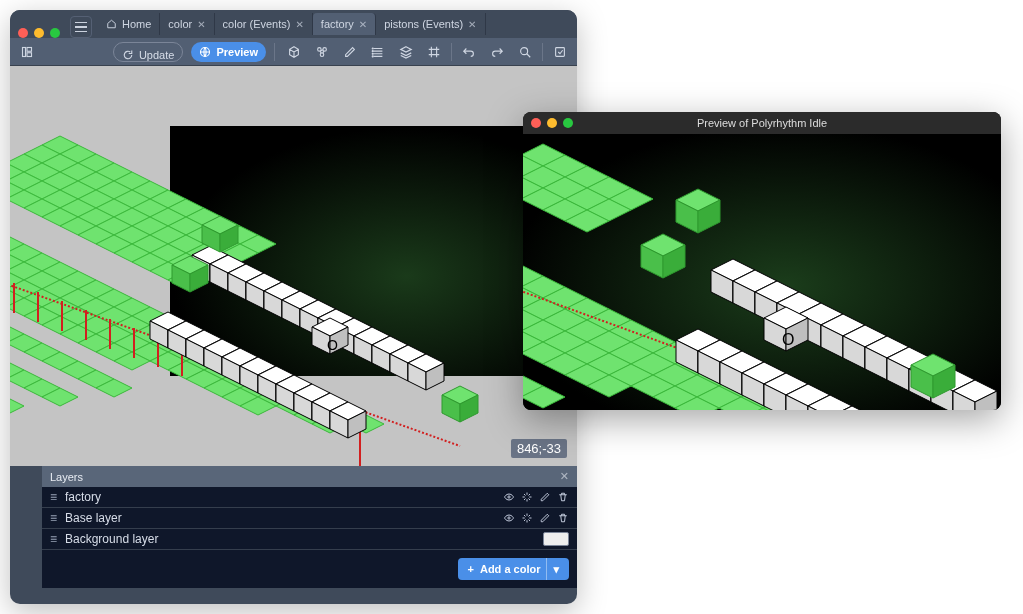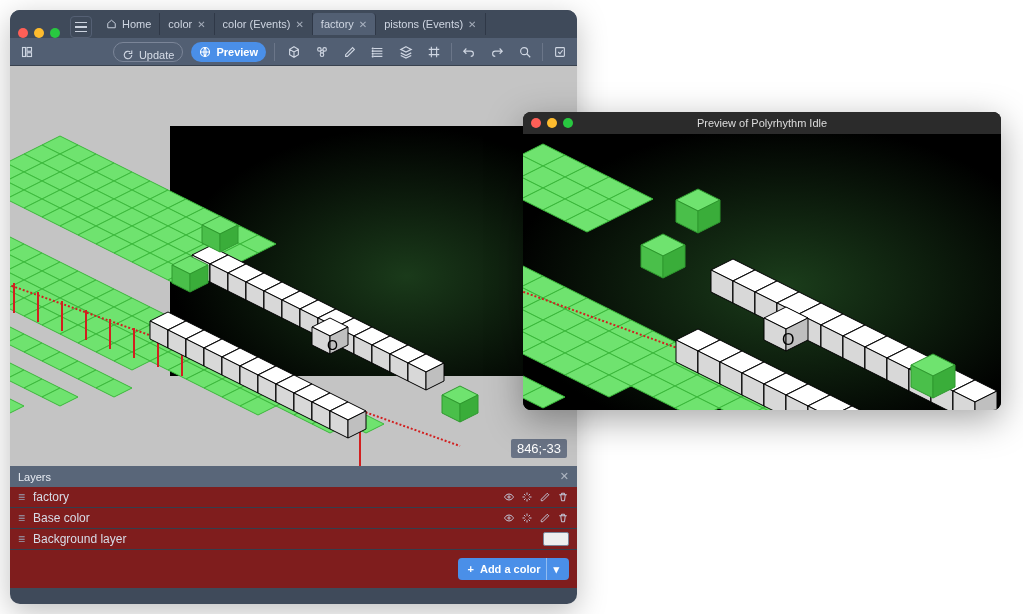--- a/index.html
+++ b/index.html
@@ -111,21 +111,22 @@
     position: absolute;
     right: 10px; bottom: 8px;
     background: #6a7486;
     color: #fff;
     font-size: 13px;
     padding: 2px 6px;
     border-radius: 2px;
   }
 
   .layers-panel {
-    background: #7f1d1d;
+    background: #0f172a;
+    margin-left: 32px;
   }
   .layers-header {
     background: #596679;
     color: #e8ecf3;
     font-size: 11px;
     padding: 4px 8px;
     display: flex; justify-content: space-between; align-items: center;
   }
   .layer-row {
     display: flex; align-items: center;
@@ -608,21 +609,21 @@
             <path d="M11 3l2 2-8 8H3v-2l8-8z"></path>
           </svg>
         <svg class="ico-s" viewBox="0 0 16 16" fill="none" stroke="#c4cdde" stroke-width="1.3">
             <path d="M3 5h10M6 5V3h4v2M5 5l1 8h4l1-8"></path>
           </svg>
       </div>
     </div>
 
     <div class="layer-row">
       <span class="drag">≡</span>
-      <span>Base color</span>
+      <span>Base layer</span>
       <div class="layer-actions">
         <svg class="ico-s" viewBox="0 0 16 16" fill="none" stroke="#c4cdde" stroke-width="1.3">
             <path d="M2 8s2-4 6-4 6 4 6 4-2 4-6 4-6-4-6-4z"></path>
             <circle cx="8" cy="8" r="1.5"></circle>
           </svg>
         <svg class="ico-s" viewBox="0 0 16 16" fill="none" stroke="#c4cdde" stroke-width="1.3">
             <path d="M8 2v3M8 11v3M2 8h3M11 8h3M4 4l2 2M10 10l2 2M12 4l-2 2M6 10l-2 2"></path>
           </svg>
         <svg class="ico-s" viewBox="0 0 16 16" fill="none" stroke="#c4cdde" stroke-width="1.3">
             <path d="M11 3l2 2-8 8H3v-2l8-8z"></path>

